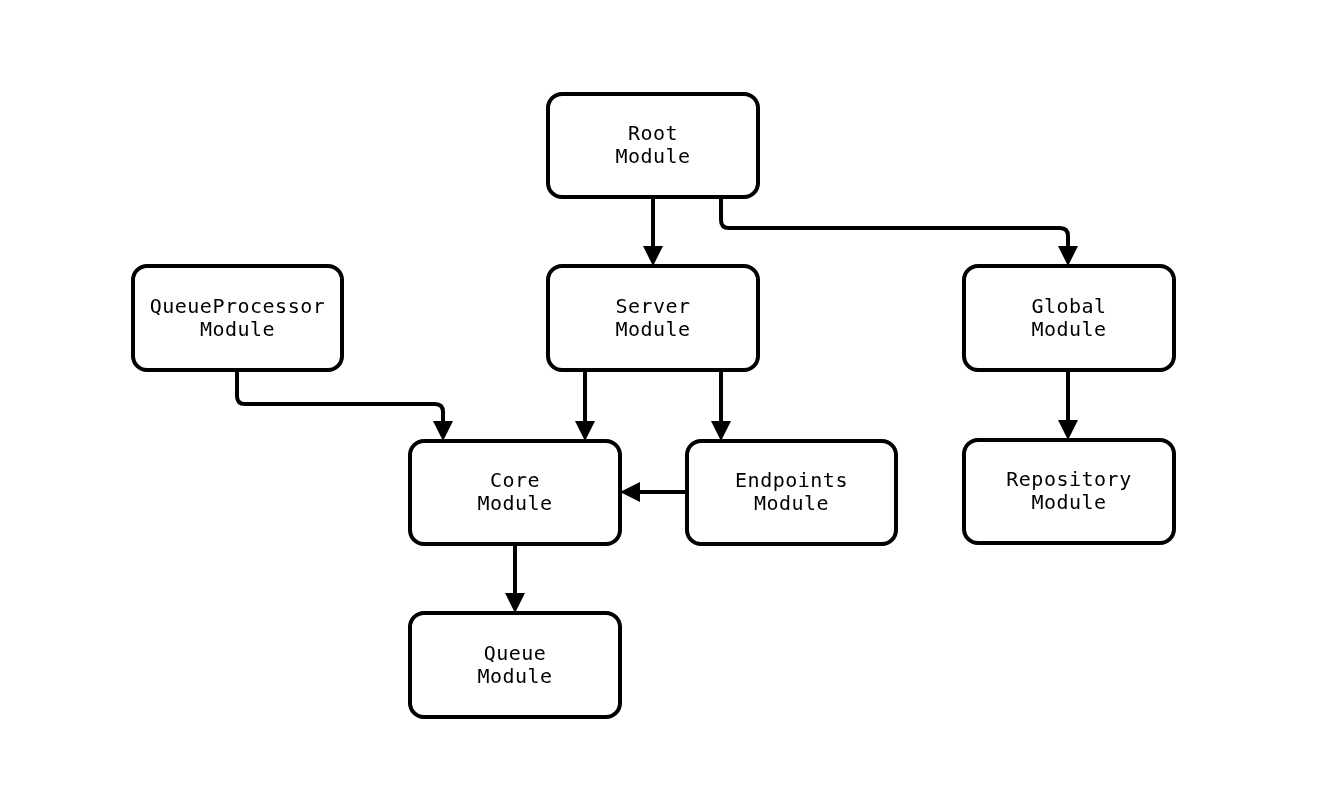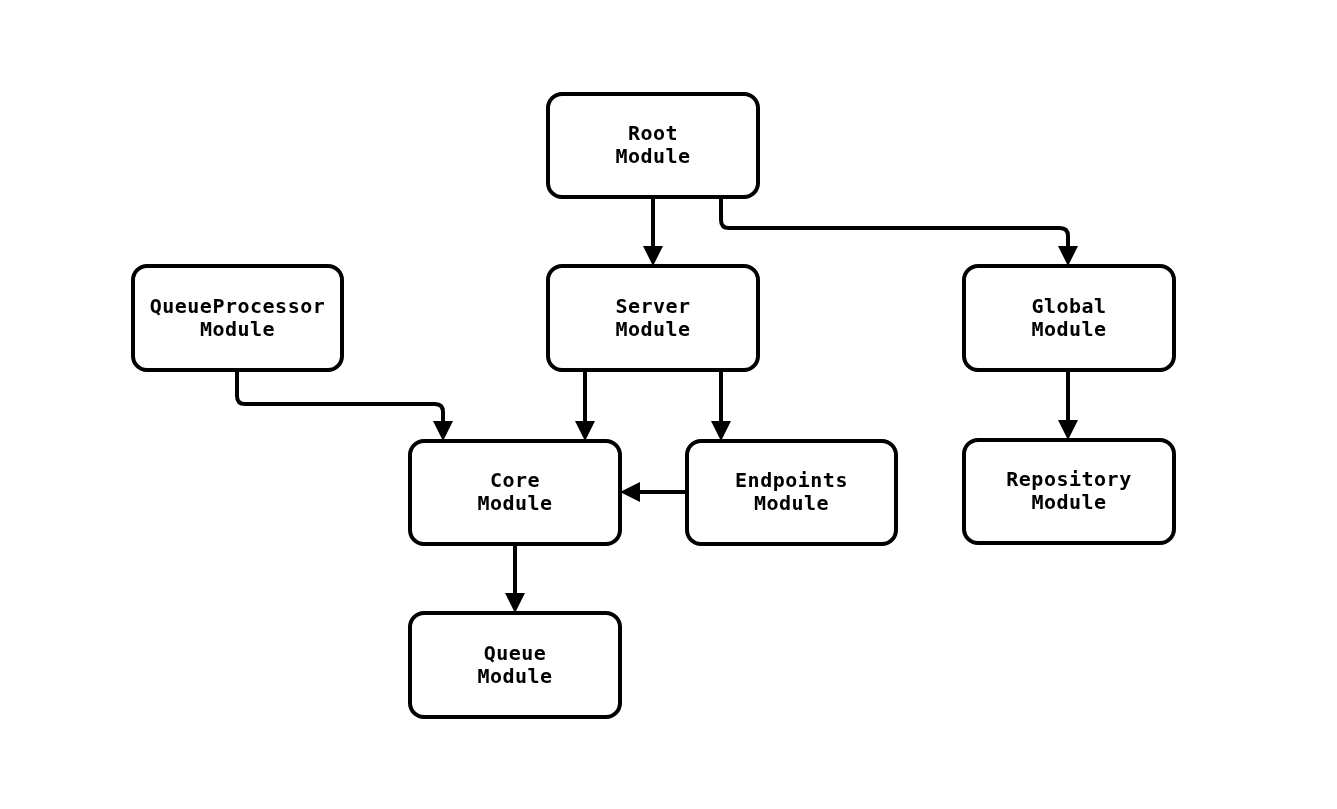--- a/index.html
+++ b/index.html
@@ -11,21 +11,20 @@
     width: 1337px;
     height: 809px;
     overflow: hidden;
     font-family: "DejaVu Sans Mono", monospace;
   }
   #diagram-root {
     position: relative;
     width: 1283px;
     height: 809px;
     background: #ffffff;
-    font-weight: bold;
   }
   svg.diagram-canvas {
     display: block;
     width: 1337px;
     height: 809px;
   }
   .node-box {
     fill: #ffffff;
     stroke: #000000;
     stroke-width: 4;

